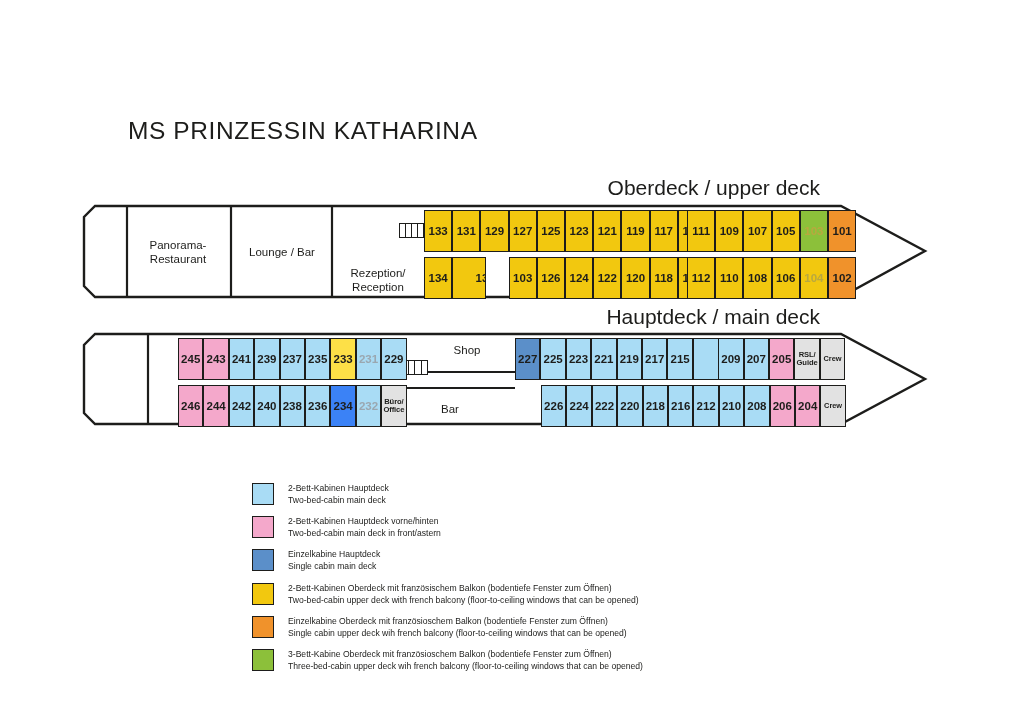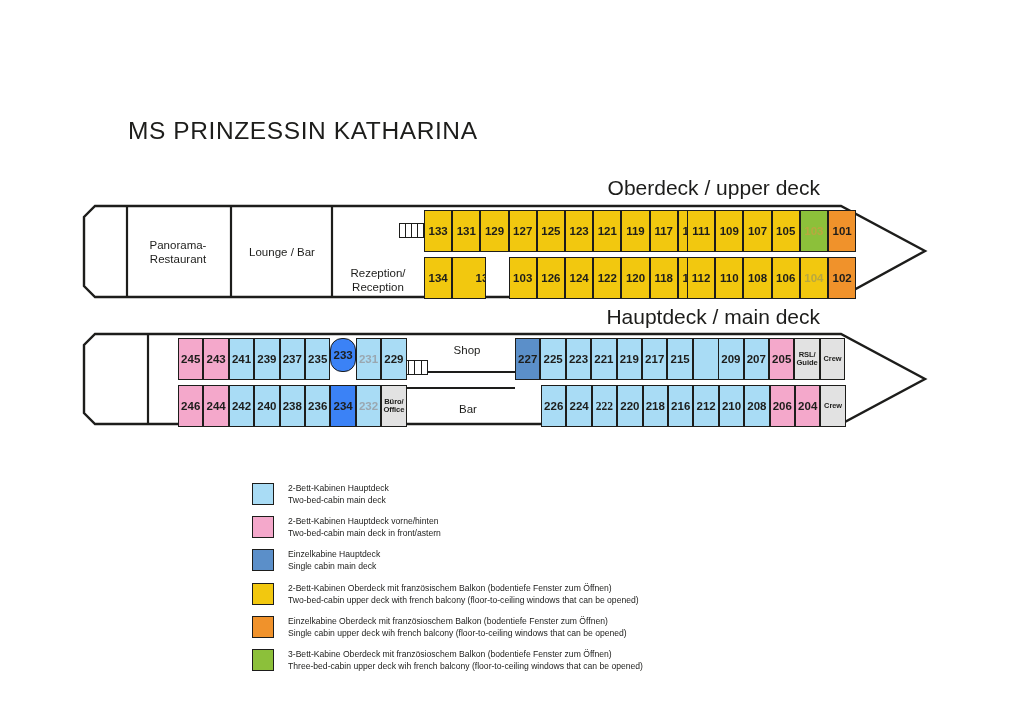--- a/index.html
+++ b/index.html
@@ -170,21 +170,21 @@
 
 <div class="stairs" style="left:399px; top:223px; width:25px; height:15px;">
   <i></i>
     <i></i>
     <i></i>
     <i></i>
 </div>
 
 <div class="room-label" style="left:415px; top:343px; width:104px;">Shop</div>
 
-<div class="room-label" style="left:416px; top:402px; width:104px;">Bar</div>
+<div class="room-label" style="left:398px; top:402px; width:104px;">Bar</div>
 
 <div class="stairs" style="left:401px; top:360px; width:27px; height:15px;">
   <i></i>
     <i></i>
     <i></i>
     <i></i>
 </div>
 
 <div id="cabin-layer" style="position:absolute; left:0; top:0; width:1024px; height:722px;">
     <div class="cell" style="left: 424px; top: 210px; width: 28.2px; height: 42px; background: rgb(242, 200, 15);">133</div>
@@ -218,21 +218,21 @@
     <div class="cell" style="left: 743.4px; top: 257px; width: 28.2px; height: 42px; background: rgb(242, 200, 15);">108</div>
     <div class="cell" style="left: 771.6px; top: 257px; width: 28.2px; height: 42px; background: rgb(242, 200, 15);">106</div>
     <div class="cell dim-yellow" style="left: 799.8px; top: 257px; width: 28.2px; height: 42px; background: rgb(242, 200, 15);">104</div>
     <div class="cell" style="left: 828px; top: 257px; width: 28.2px; height: 42px; background: rgb(240, 146, 43);">102</div>
     <div class="cell" style="left: 178px; top: 338px; width: 25.4px; height: 42px; background: rgb(244, 168, 203);">245</div>
     <div class="cell" style="left: 203.4px; top: 338px; width: 25.4px; height: 42px; background: rgb(244, 168, 203);">243</div>
     <div class="cell" style="left: 228.8px; top: 338px; width: 25.4px; height: 42px; background: rgb(169, 220, 245);">241</div>
     <div class="cell" style="left: 254.2px; top: 338px; width: 25.4px; height: 42px; background: rgb(169, 220, 245);">239</div>
     <div class="cell" style="left: 279.6px; top: 338px; width: 25.4px; height: 42px; background: rgb(169, 220, 245);">237</div>
     <div class="cell" style="left: 305px; top: 338px; width: 25.4px; height: 42px; background: rgb(169, 220, 245);">235</div>
-    <div class="cell" style="left: 330.4px; top: 338px; width: 25.4px; height: 34px; background: #3b82f6; border-radius: 12px;">233</div>
+    <div class="cell" style="left: 330.4px; top: 338px; width: 25.4px; height: 42px; background: #fde047;">233</div>
     <div class="cell dim" style="left: 355.8px; top: 338px; width: 25.4px; height: 42px; background: rgb(169, 220, 245);">231</div>
     <div class="cell" style="left: 381.2px; top: 338px; width: 25.4px; height: 42px; background: rgb(169, 220, 245);">229</div>
     <div class="cell" style="left: 515px; top: 338px; width: 25.4px; height: 42px; background: rgb(91, 143, 201);">227</div>
     <div class="cell" style="left: 540.4px; top: 338px; width: 25.4px; height: 42px; background: rgb(169, 220, 245);">225</div>
     <div class="cell" style="left: 565.8px; top: 338px; width: 25.4px; height: 42px; background: rgb(169, 220, 245);">223</div>
     <div class="cell" style="left: 591.2px; top: 338px; width: 25.4px; height: 42px; background: rgb(169, 220, 245);">221</div>
     <div class="cell" style="left: 616.6px; top: 338px; width: 25.4px; height: 42px; background: rgb(169, 220, 245);">219</div>
     <div class="cell" style="left: 642px; top: 338px; width: 25.4px; height: 42px; background: rgb(169, 220, 245);">217</div>
     <div class="cell" style="left: 667.4px; top: 338px; width: 25.4px; height: 42px; background: rgb(169, 220, 245);">215</div>
     <div class="cell" style="left: 692.8px; top: 338px; width: 25.4px; height: 42px; background: rgb(169, 220, 245); padding-left: 47px;">211</div>
@@ -247,21 +247,21 @@
     <div class="cell" style="left: 228.8px; top: 385px; width: 25.4px; height: 42px; background: rgb(169, 220, 245);">242</div>
     <div class="cell" style="left: 254.2px; top: 385px; width: 25.4px; height: 42px; background: rgb(169, 220, 245);">240</div>
     <div class="cell" style="left: 279.6px; top: 385px; width: 25.4px; height: 42px; background: rgb(169, 220, 245);">238</div>
     <div class="cell" style="left: 305px; top: 385px; width: 25.4px; height: 42px; background: rgb(169, 220, 245);">236</div>
     <div class="cell" style="left: 330.4px; top: 385px; width: 25.4px; height: 42px; background: #3b82f6;">234</div>
     <div class="cell dim" style="left: 355.8px; top: 385px; width: 25.4px; height: 42px; background: rgb(169, 220, 245);">232</div>
     <div class="cell small" style="left: 381.2px; top: 385px; width: 25.4px; height: 42px; background: rgb(226, 226, 226); white-space: pre-line;">Büro/
 Office</div>
     <div class="cell" style="left: 541px; top: 385px; width: 25.4px; height: 42px; background: rgb(169, 220, 245);">226</div>
     <div class="cell" style="left: 566.4px; top: 385px; width: 25.4px; height: 42px; background: rgb(169, 220, 245);">224</div>
-    <div class="cell" style="left: 591.8px; top: 385px; width: 25.4px; height: 42px; background: rgb(169, 220, 245); font-family: Liberation Serif, serif;">222</div>
+    <div class="cell" style="left: 591.8px; top: 385px; width: 25.4px; height: 42px; background: rgb(169, 220, 245);">222</div>
     <div class="cell" style="left: 617.2px; top: 385px; width: 25.4px; height: 42px; background: rgb(169, 220, 245);">220</div>
     <div class="cell" style="left: 642.6px; top: 385px; width: 25.4px; height: 42px; background: rgb(169, 220, 245);">218</div>
     <div class="cell" style="left: 668px; top: 385px; width: 25.4px; height: 42px; background: rgb(169, 220, 245);">216</div>
     <div class="cell" style="left: 693.4px; top: 385px; width: 25.4px; height: 42px; background: rgb(169, 220, 245);">212</div>
     <div class="cell" style="left: 718.8px; top: 385px; width: 25.4px; height: 42px; background: rgb(169, 220, 245);">210</div>
     <div class="cell" style="left: 744.2px; top: 385px; width: 25.4px; height: 42px; background: rgb(169, 220, 245);">208</div>
     <div class="cell" style="left: 769.6px; top: 385px; width: 25.4px; height: 42px; background: rgb(244, 168, 203);">206</div>
     <div class="cell" style="left: 795px; top: 385px; width: 25.4px; height: 42px; background: rgb(244, 168, 203);">204</div>
     <div class="cell tiny" style="left: 820.4px; top: 385px; width: 25.4px; height: 42px; background: rgb(226, 226, 226);">Crew</div>
   </div>

